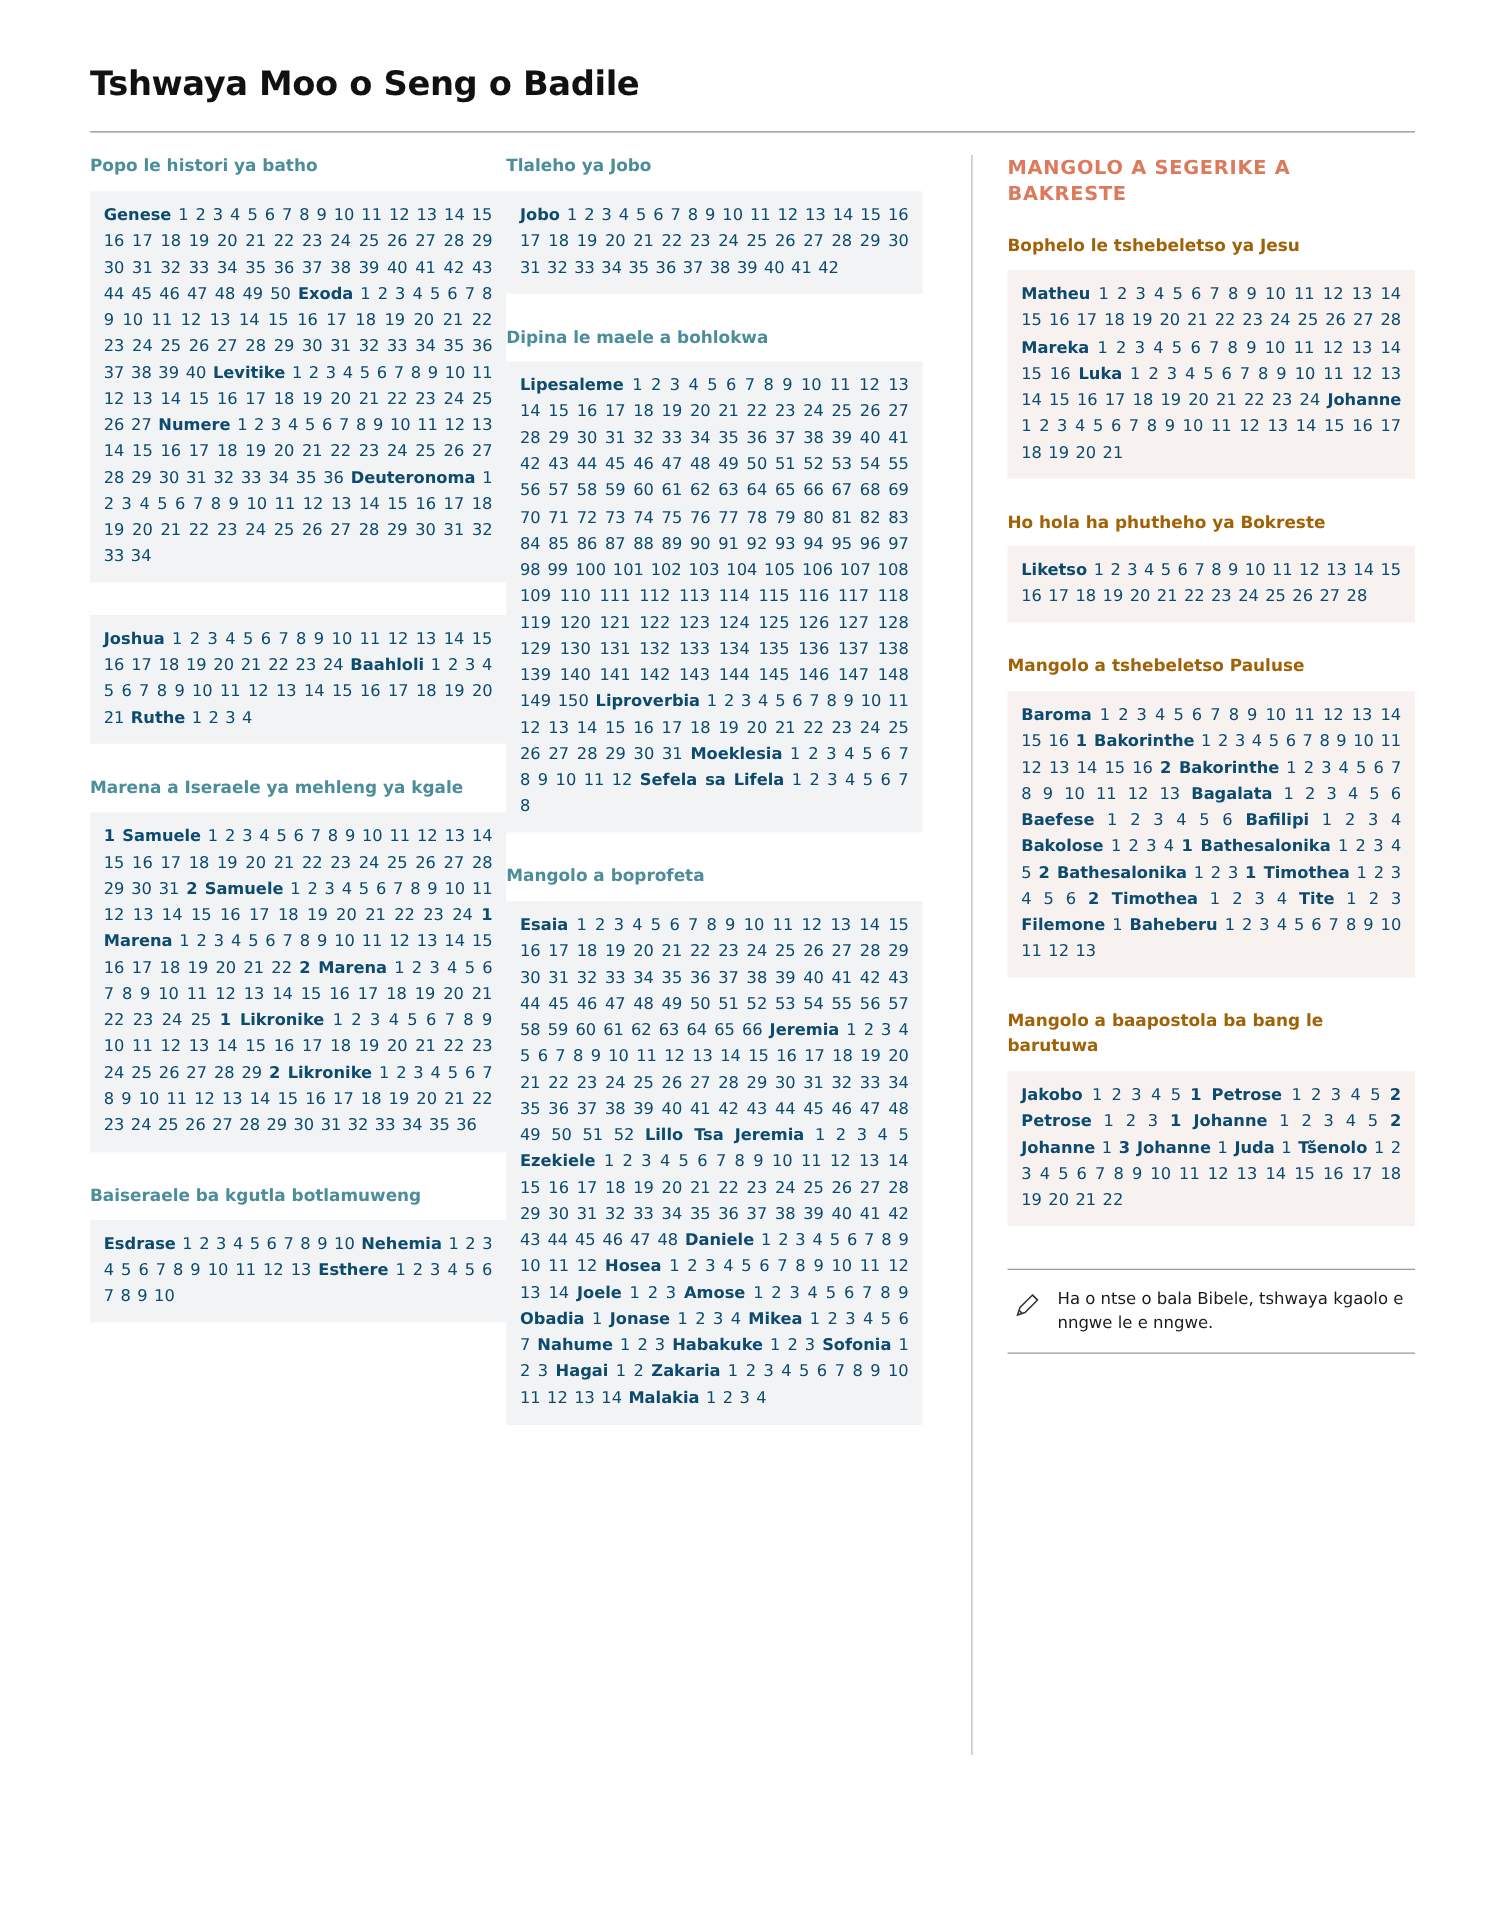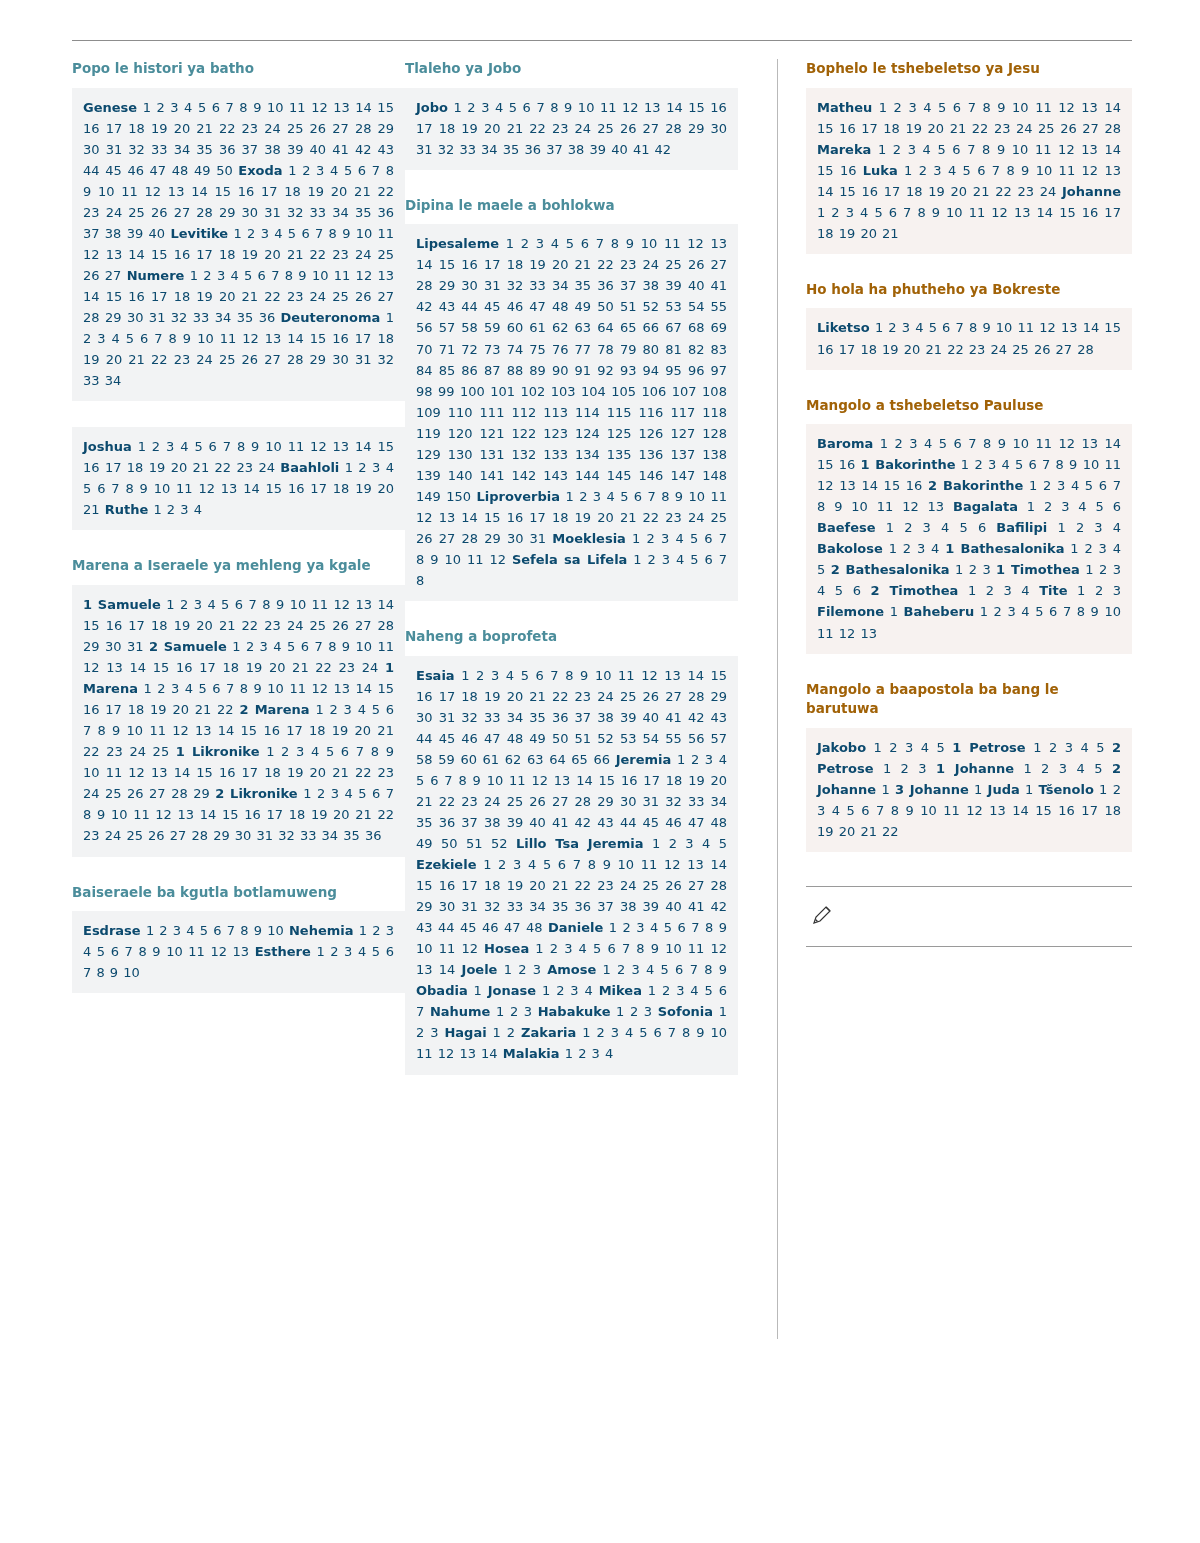--- a/index.html
+++ b/index.html
@@ -103,20 +103,21 @@
     line-height: 1.45;
     color: #1a1a1a;
   }
   .note-icon { flex: 0 0 26px; padding-top: 2px; }
 </style>
 </head>
 <body>
 
 <div class="page">
 
+  <h1 class="page-title">Tshwaya Moo o Seng o Badile</h1>
   <hr class="title-rule">
 
   <div class="columns">
 
     <div class="left-half">
       <div class="subcols">
         <div class="subcol" id="heb-col-1">
             <div class="group">
               <div class="group-title hebrew">Popo le histori ya batho</div>
               <div class="box "><span class="bkw">Genese</span> <span class="nums">1</span> <span class="nums">2</span> <span class="nums">3</span> <span class="nums">4</span> <span class="nums">5</span> <span class="nums">6</span> <span class="nums">7</span> <span class="nums">8</span> <span class="nums">9</span> <span class="nums">10</span> <span class="nums">11</span> <span class="nums">12</span> <span class="nums">13</span> <span class="nums">14</span> <span class="nums">15</span> <span class="nums">16</span> <span class="nums">17</span> <span class="nums">18</span> <span class="nums">19</span> <span class="nums">20</span> <span class="nums">21</span> <span class="nums">22</span> <span class="nums">23</span> <span class="nums">24</span> <span class="nums">25</span> <span class="nums">26</span> <span class="nums">27</span> <span class="nums">28</span> <span class="nums">29</span> <span class="nums">30</span> <span class="nums">31</span> <span class="nums">32</span> <span class="nums">33</span> <span class="nums">34</span> <span class="nums">35</span> <span class="nums">36</span> <span class="nums">37</span> <span class="nums">38</span> <span class="nums">39</span> <span class="nums">40</span> <span class="nums">41</span> <span class="nums">42</span> <span class="nums">43</span> <span class="nums">44</span> <span class="nums">45</span> <span class="nums">46</span> <span class="nums">47</span> <span class="nums">48</span> <span class="nums">49</span> <span class="nums">50</span>  <span class="bkw">Exoda</span> <span class="nums">1</span> <span class="nums">2</span> <span class="nums">3</span> <span class="nums">4</span> <span class="nums">5</span> <span class="nums">6</span> <span class="nums">7</span> <span class="nums">8</span> <span class="nums">9</span> <span class="nums">10</span> <span class="nums">11</span> <span class="nums">12</span> <span class="nums">13</span> <span class="nums">14</span> <span class="nums">15</span> <span class="nums">16</span> <span class="nums">17</span> <span class="nums">18</span> <span class="nums">19</span> <span class="nums">20</span> <span class="nums">21</span> <span class="nums">22</span> <span class="nums">23</span> <span class="nums">24</span> <span class="nums">25</span> <span class="nums">26</span> <span class="nums">27</span> <span class="nums">28</span> <span class="nums">29</span> <span class="nums">30</span> <span class="nums">31</span> <span class="nums">32</span> <span class="nums">33</span> <span class="nums">34</span> <span class="nums">35</span> <span class="nums">36</span> <span class="nums">37</span> <span class="nums">38</span> <span class="nums">39</span> <span class="nums">40</span>  <span class="bkw">Levitike</span> <span class="nums">1</span> <span class="nums">2</span> <span class="nums">3</span> <span class="nums">4</span> <span class="nums">5</span> <span class="nums">6</span> <span class="nums">7</span> <span class="nums">8</span> <span class="nums">9</span> <span class="nums">10</span> <span class="nums">11</span> <span class="nums">12</span> <span class="nums">13</span> <span class="nums">14</span> <span class="nums">15</span> <span class="nums">16</span> <span class="nums">17</span> <span class="nums">18</span> <span class="nums">19</span> <span class="nums">20</span> <span class="nums">21</span> <span class="nums">22</span> <span class="nums">23</span> <span class="nums">24</span> <span class="nums">25</span> <span class="nums">26</span> <span class="nums">27</span>  <span class="bkw">Numere</span> <span class="nums">1</span> <span class="nums">2</span> <span class="nums">3</span> <span class="nums">4</span> <span class="nums">5</span> <span class="nums">6</span> <span class="nums">7</span> <span class="nums">8</span> <span class="nums">9</span> <span class="nums">10</span> <span class="nums">11</span> <span class="nums">12</span> <span class="nums">13</span> <span class="nums">14</span> <span class="nums">15</span> <span class="nums">16</span> <span class="nums">17</span> <span class="nums">18</span> <span class="nums">19</span> <span class="nums">20</span> <span class="nums">21</span> <span class="nums">22</span> <span class="nums">23</span> <span class="nums">24</span> <span class="nums">25</span> <span class="nums">26</span> <span class="nums">27</span> <span class="nums">28</span> <span class="nums">29</span> <span class="nums">30</span> <span class="nums">31</span> <span class="nums">32</span> <span class="nums">33</span> <span class="nums">34</span> <span class="nums">35</span> <span class="nums">36</span>  <span class="bkw">Deuteronoma</span> <span class="nums">1</span> <span class="nums">2</span> <span class="nums">3</span> <span class="nums">4</span> <span class="nums">5</span> <span class="nums">6</span> <span class="nums">7</span> <span class="nums">8</span> <span class="nums">9</span> <span class="nums">10</span> <span class="nums">11</span> <span class="nums">12</span> <span class="nums">13</span> <span class="nums">14</span> <span class="nums">15</span> <span class="nums">16</span> <span class="nums">17</span> <span class="nums">18</span> <span class="nums">19</span> <span class="nums">20</span> <span class="nums">21</span> <span class="nums">22</span> <span class="nums">23</span> <span class="nums">24</span> <span class="nums">25</span> <span class="nums">26</span> <span class="nums">27</span> <span class="nums">28</span> <span class="nums">29</span> <span class="nums">30</span> <span class="nums">31</span> <span class="nums">32</span> <span class="nums">33</span> <span class="nums">34</span> </div>
@@ -136,30 +137,31 @@
         <div class="subcol" id="heb-col-2">
             <div class="group">
               <div class="group-title hebrew">Tlaleho ya Jobo</div>
               <div class="box "><span class="bkw">Jobo</span> <span class="nums">1</span> <span class="nums">2</span> <span class="nums">3</span> <span class="nums">4</span> <span class="nums">5</span> <span class="nums">6</span> <span class="nums">7</span> <span class="nums">8</span> <span class="nums">9</span> <span class="nums">10</span> <span class="nums">11</span> <span class="nums">12</span> <span class="nums">13</span> <span class="nums">14</span> <span class="nums">15</span> <span class="nums">16</span> <span class="nums">17</span> <span class="nums">18</span> <span class="nums">19</span> <span class="nums">20</span> <span class="nums">21</span> <span class="nums">22</span> <span class="nums">23</span> <span class="nums">24</span> <span class="nums">25</span> <span class="nums">26</span> <span class="nums">27</span> <span class="nums">28</span> <span class="nums">29</span> <span class="nums">30</span> <span class="nums">31</span> <span class="nums">32</span> <span class="nums">33</span> <span class="nums">34</span> <span class="nums">35</span> <span class="nums">36</span> <span class="nums">37</span> <span class="nums">38</span> <span class="nums">39</span> <span class="nums">40</span> <span class="nums">41</span> <span class="nums">42</span> </div>
             </div>
             <div class="group">
               <div class="group-title hebrew">Dipina le maele a bohlokwa</div>
               <div class="box "><span class="bkw">Lipesaleme</span> <span class="nums">1</span> <span class="nums">2</span> <span class="nums">3</span> <span class="nums">4</span> <span class="nums">5</span> <span class="nums">6</span> <span class="nums">7</span> <span class="nums">8</span> <span class="nums">9</span> <span class="nums">10</span> <span class="nums">11</span> <span class="nums">12</span> <span class="nums">13</span> <span class="nums">14</span> <span class="nums">15</span> <span class="nums">16</span> <span class="nums">17</span> <span class="nums">18</span> <span class="nums">19</span> <span class="nums">20</span> <span class="nums">21</span> <span class="nums">22</span> <span class="nums">23</span> <span class="nums">24</span> <span class="nums">25</span> <span class="nums">26</span> <span class="nums">27</span> <span class="nums">28</span> <span class="nums">29</span> <span class="nums">30</span> <span class="nums">31</span> <span class="nums">32</span> <span class="nums">33</span> <span class="nums">34</span> <span class="nums">35</span> <span class="nums">36</span> <span class="nums">37</span> <span class="nums">38</span> <span class="nums">39</span> <span class="nums">40</span> <span class="nums">41</span> <span class="nums">42</span> <span class="nums">43</span> <span class="nums">44</span> <span class="nums">45</span> <span class="nums">46</span> <span class="nums">47</span> <span class="nums">48</span> <span class="nums">49</span> <span class="nums">50</span> <span class="nums">51</span> <span class="nums">52</span> <span class="nums">53</span> <span class="nums">54</span> <span class="nums">55</span> <span class="nums">56</span> <span class="nums">57</span> <span class="nums">58</span> <span class="nums">59</span> <span class="nums">60</span> <span class="nums">61</span> <span class="nums">62</span> <span class="nums">63</span> <span class="nums">64</span> <span class="nums">65</span> <span class="nums">66</span> <span class="nums">67</span> <span class="nums">68</span> <span class="nums">69</span> <span class="nums">70</span> <span class="nums">71</span> <span class="nums">72</span> <span class="nums">73</span> <span class="nums">74</span> <span class="nums">75</span> <span class="nums">76</span> <span class="nums">77</span> <span class="nums">78</span> <span class="nums">79</span> <span class="nums">80</span> <span class="nums">81</span> <span class="nums">82</span> <span class="nums">83</span> <span class="nums">84</span> <span class="nums">85</span> <span class="nums">86</span> <span class="nums">87</span> <span class="nums">88</span> <span class="nums">89</span> <span class="nums">90</span> <span class="nums">91</span> <span class="nums">92</span> <span class="nums">93</span> <span class="nums">94</span> <span class="nums">95</span> <span class="nums">96</span> <span class="nums">97</span> <span class="nums">98</span> <span class="nums">99</span> <span class="nums">100</span> <span class="nums">101</span> <span class="nums">102</span> <span class="nums">103</span> <span class="nums">104</span> <span class="nums">105</span> <span class="nums">106</span> <span class="nums">107</span> <span class="nums">108</span> <span class="nums">109</span> <span class="nums">110</span> <span class="nums">111</span> <span class="nums">112</span> <span class="nums">113</span> <span class="nums">114</span> <span class="nums">115</span> <span class="nums">116</span> <span class="nums">117</span> <span class="nums">118</span> <span class="nums">119</span> <span class="nums">120</span> <span class="nums">121</span> <span class="nums">122</span> <span class="nums">123</span> <span class="nums">124</span> <span class="nums">125</span> <span class="nums">126</span> <span class="nums">127</span> <span class="nums">128</span> <span class="nums">129</span> <span class="nums">130</span> <span class="nums">131</span> <span class="nums">132</span> <span class="nums">133</span> <span class="nums">134</span> <span class="nums">135</span> <span class="nums">136</span> <span class="nums">137</span> <span class="nums">138</span> <span class="nums">139</span> <span class="nums">140</span> <span class="nums">141</span> <span class="nums">142</span> <span class="nums">143</span> <span class="nums">144</span> <span class="nums">145</span> <span class="nums">146</span> <span class="nums">147</span> <span class="nums">148</span> <span class="nums">149</span> <span class="nums">150</span>  <span class="bkw">Liproverbia</span> <span class="nums">1</span> <span class="nums">2</span> <span class="nums">3</span> <span class="nums">4</span> <span class="nums">5</span> <span class="nums">6</span> <span class="nums">7</span> <span class="nums">8</span> <span class="nums">9</span> <span class="nums">10</span> <span class="nums">11</span> <span class="nums">12</span> <span class="nums">13</span> <span class="nums">14</span> <span class="nums">15</span> <span class="nums">16</span> <span class="nums">17</span> <span class="nums">18</span> <span class="nums">19</span> <span class="nums">20</span> <span class="nums">21</span> <span class="nums">22</span> <span class="nums">23</span> <span class="nums">24</span> <span class="nums">25</span> <span class="nums">26</span> <span class="nums">27</span> <span class="nums">28</span> <span class="nums">29</span> <span class="nums">30</span> <span class="nums">31</span>  <span class="bkw">Moeklesia</span> <span class="nums">1</span> <span class="nums">2</span> <span class="nums">3</span> <span class="nums">4</span> <span class="nums">5</span> <span class="nums">6</span> <span class="nums">7</span> <span class="nums">8</span> <span class="nums">9</span> <span class="nums">10</span> <span class="nums">11</span> <span class="nums">12</span>  <span class="bkw">Sefela sa Lifela</span> <span class="nums">1</span> <span class="nums">2</span> <span class="nums">3</span> <span class="nums">4</span> <span class="nums">5</span> <span class="nums">6</span> <span class="nums">7</span> <span class="nums">8</span> </div>
             </div>
             <div class="group">
-              <div class="group-title hebrew">Naheng a boprofeta</div>
+              <div class="group-title hebrew">Mangolo a boprofeta</div>
               <div class="box "><span class="bkw">Esaia</span> <span class="nums">1</span> <span class="nums">2</span> <span class="nums">3</span> <span class="nums">4</span> <span class="nums">5</span> <span class="nums">6</span> <span class="nums">7</span> <span class="nums">8</span> <span class="nums">9</span> <span class="nums">10</span> <span class="nums">11</span> <span class="nums">12</span> <span class="nums">13</span> <span class="nums">14</span> <span class="nums">15</span> <span class="nums">16</span> <span class="nums">17</span> <span class="nums">18</span> <span class="nums">19</span> <span class="nums">20</span> <span class="nums">21</span> <span class="nums">22</span> <span class="nums">23</span> <span class="nums">24</span> <span class="nums">25</span> <span class="nums">26</span> <span class="nums">27</span> <span class="nums">28</span> <span class="nums">29</span> <span class="nums">30</span> <span class="nums">31</span> <span class="nums">32</span> <span class="nums">33</span> <span class="nums">34</span> <span class="nums">35</span> <span class="nums">36</span> <span class="nums">37</span> <span class="nums">38</span> <span class="nums">39</span> <span class="nums">40</span> <span class="nums">41</span> <span class="nums">42</span> <span class="nums">43</span> <span class="nums">44</span> <span class="nums">45</span> <span class="nums">46</span> <span class="nums">47</span> <span class="nums">48</span> <span class="nums">49</span> <span class="nums">50</span> <span class="nums">51</span> <span class="nums">52</span> <span class="nums">53</span> <span class="nums">54</span> <span class="nums">55</span> <span class="nums">56</span> <span class="nums">57</span> <span class="nums">58</span> <span class="nums">59</span> <span class="nums">60</span> <span class="nums">61</span> <span class="nums">62</span> <span class="nums">63</span> <span class="nums">64</span> <span class="nums">65</span> <span class="nums">66</span>  <span class="bkw">Jeremia</span> <span class="nums">1</span> <span class="nums">2</span> <span class="nums">3</span> <span class="nums">4</span> <span class="nums">5</span> <span class="nums">6</span> <span class="nums">7</span> <span class="nums">8</span> <span class="nums">9</span> <span class="nums">10</span> <span class="nums">11</span> <span class="nums">12</span> <span class="nums">13</span> <span class="nums">14</span> <span class="nums">15</span> <span class="nums">16</span> <span class="nums">17</span> <span class="nums">18</span> <span class="nums">19</span> <span class="nums">20</span> <span class="nums">21</span> <span class="nums">22</span> <span class="nums">23</span> <span class="nums">24</span> <span class="nums">25</span> <span class="nums">26</span> <span class="nums">27</span> <span class="nums">28</span> <span class="nums">29</span> <span class="nums">30</span> <span class="nums">31</span> <span class="nums">32</span> <span class="nums">33</span> <span class="nums">34</span> <span class="nums">35</span> <span class="nums">36</span> <span class="nums">37</span> <span class="nums">38</span> <span class="nums">39</span> <span class="nums">40</span> <span class="nums">41</span> <span class="nums">42</span> <span class="nums">43</span> <span class="nums">44</span> <span class="nums">45</span> <span class="nums">46</span> <span class="nums">47</span> <span class="nums">48</span> <span class="nums">49</span> <span class="nums">50</span> <span class="nums">51</span> <span class="nums">52</span>  <span class="bkw">Lillo Tsa Jeremia</span> <span class="nums">1</span> <span class="nums">2</span> <span class="nums">3</span> <span class="nums">4</span> <span class="nums">5</span>  <span class="bkw">Ezekiele</span> <span class="nums">1</span> <span class="nums">2</span> <span class="nums">3</span> <span class="nums">4</span> <span class="nums">5</span> <span class="nums">6</span> <span class="nums">7</span> <span class="nums">8</span> <span class="nums">9</span> <span class="nums">10</span> <span class="nums">11</span> <span class="nums">12</span> <span class="nums">13</span> <span class="nums">14</span> <span class="nums">15</span> <span class="nums">16</span> <span class="nums">17</span> <span class="nums">18</span> <span class="nums">19</span> <span class="nums">20</span> <span class="nums">21</span> <span class="nums">22</span> <span class="nums">23</span> <span class="nums">24</span> <span class="nums">25</span> <span class="nums">26</span> <span class="nums">27</span> <span class="nums">28</span> <span class="nums">29</span> <span class="nums">30</span> <span class="nums">31</span> <span class="nums">32</span> <span class="nums">33</span> <span class="nums">34</span> <span class="nums">35</span> <span class="nums">36</span> <span class="nums">37</span> <span class="nums">38</span> <span class="nums">39</span> <span class="nums">40</span> <span class="nums">41</span> <span class="nums">42</span> <span class="nums">43</span> <span class="nums">44</span> <span class="nums">45</span> <span class="nums">46</span> <span class="nums">47</span> <span class="nums">48</span>  <span class="bkw">Daniele</span> <span class="nums">1</span> <span class="nums">2</span> <span class="nums">3</span> <span class="nums">4</span> <span class="nums">5</span> <span class="nums">6</span> <span class="nums">7</span> <span class="nums">8</span> <span class="nums">9</span> <span class="nums">10</span> <span class="nums">11</span> <span class="nums">12</span>  <span class="bkw">Hosea</span> <span class="nums">1</span> <span class="nums">2</span> <span class="nums">3</span> <span class="nums">4</span> <span class="nums">5</span> <span class="nums">6</span> <span class="nums">7</span> <span class="nums">8</span> <span class="nums">9</span> <span class="nums">10</span> <span class="nums">11</span> <span class="nums">12</span> <span class="nums">13</span> <span class="nums">14</span>  <span class="bkw">Joele</span> <span class="nums">1</span> <span class="nums">2</span> <span class="nums">3</span>  <span class="bkw">Amose</span> <span class="nums">1</span> <span class="nums">2</span> <span class="nums">3</span> <span class="nums">4</span> <span class="nums">5</span> <span class="nums">6</span> <span class="nums">7</span> <span class="nums">8</span> <span class="nums">9</span>  <span class="bkw">Obadia</span> <span class="nums">1</span>  <span class="bkw">Jonase</span> <span class="nums">1</span> <span class="nums">2</span> <span class="nums">3</span> <span class="nums">4</span>  <span class="bkw">Mikea</span> <span class="nums">1</span> <span class="nums">2</span> <span class="nums">3</span> <span class="nums">4</span> <span class="nums">5</span> <span class="nums">6</span> <span class="nums">7</span>  <span class="bkw">Nahume</span> <span class="nums">1</span> <span class="nums">2</span> <span class="nums">3</span>  <span class="bkw">Habakuke</span> <span class="nums">1</span> <span class="nums">2</span> <span class="nums">3</span>  <span class="bkw">Sofonia</span> <span class="nums">1</span> <span class="nums">2</span> <span class="nums">3</span>  <span class="bkw">Hagai</span> <span class="nums">1</span> <span class="nums">2</span>  <span class="bkw">Zakaria</span> <span class="nums">1</span> <span class="nums">2</span> <span class="nums">3</span> <span class="nums">4</span> <span class="nums">5</span> <span class="nums">6</span> <span class="nums">7</span> <span class="nums">8</span> <span class="nums">9</span> <span class="nums">10</span> <span class="nums">11</span> <span class="nums">12</span> <span class="nums">13</span> <span class="nums">14</span>  <span class="bkw">Malakia</span> <span class="nums">1</span> <span class="nums">2</span> <span class="nums">3</span> <span class="nums">4</span> </div>
             </div>
           </div>
       </div>
     </div>
 
     <div class="divider"></div>
 
     <div class="right-half">
+      <div class="section-head greek">MANGOLO A SEGERIKE A BAKRESTE</div>
       <div id="greek-col">
           <div class="group">
             <div class="group-title greek">Bophelo le tshebeletso ya Jesu</div>
             <div class="box greek-box"><span class="bkw">Matheu</span> <span class="nums">1</span> <span class="nums">2</span> <span class="nums">3</span> <span class="nums">4</span> <span class="nums">5</span> <span class="nums">6</span> <span class="nums">7</span> <span class="nums">8</span> <span class="nums">9</span> <span class="nums">10</span> <span class="nums">11</span> <span class="nums">12</span> <span class="nums">13</span> <span class="nums">14</span> <span class="nums">15</span> <span class="nums">16</span> <span class="nums">17</span> <span class="nums">18</span> <span class="nums">19</span> <span class="nums">20</span> <span class="nums">21</span> <span class="nums">22</span> <span class="nums">23</span> <span class="nums">24</span> <span class="nums">25</span> <span class="nums">26</span> <span class="nums">27</span> <span class="nums">28</span>  <span class="bkw">Mareka</span> <span class="nums">1</span> <span class="nums">2</span> <span class="nums">3</span> <span class="nums">4</span> <span class="nums">5</span> <span class="nums">6</span> <span class="nums">7</span> <span class="nums">8</span> <span class="nums">9</span> <span class="nums">10</span> <span class="nums">11</span> <span class="nums">12</span> <span class="nums">13</span> <span class="nums">14</span> <span class="nums">15</span> <span class="nums">16</span>  <span class="bkw">Luka</span> <span class="nums">1</span> <span class="nums">2</span> <span class="nums">3</span> <span class="nums">4</span> <span class="nums">5</span> <span class="nums">6</span> <span class="nums">7</span> <span class="nums">8</span> <span class="nums">9</span> <span class="nums">10</span> <span class="nums">11</span> <span class="nums">12</span> <span class="nums">13</span> <span class="nums">14</span> <span class="nums">15</span> <span class="nums">16</span> <span class="nums">17</span> <span class="nums">18</span> <span class="nums">19</span> <span class="nums">20</span> <span class="nums">21</span> <span class="nums">22</span> <span class="nums">23</span> <span class="nums">24</span>  <span class="bkw">Johanne</span> <span class="nums">1</span> <span class="nums">2</span> <span class="nums">3</span> <span class="nums">4</span> <span class="nums">5</span> <span class="nums">6</span> <span class="nums">7</span> <span class="nums">8</span> <span class="nums">9</span> <span class="nums">10</span> <span class="nums">11</span> <span class="nums">12</span> <span class="nums">13</span> <span class="nums">14</span> <span class="nums">15</span> <span class="nums">16</span> <span class="nums">17</span> <span class="nums">18</span> <span class="nums">19</span> <span class="nums">20</span> <span class="nums">21</span> </div>
           </div>
           <div class="group">
             <div class="group-title greek">Ho hola ha phutheho ya Bokreste</div>
             <div class="box greek-box"><span class="bkw">Liketso</span> <span class="nums">1</span> <span class="nums">2</span> <span class="nums">3</span> <span class="nums">4</span> <span class="nums">5</span> <span class="nums">6</span> <span class="nums">7</span> <span class="nums">8</span> <span class="nums">9</span> <span class="nums">10</span> <span class="nums">11</span> <span class="nums">12</span> <span class="nums">13</span> <span class="nums">14</span> <span class="nums">15</span> <span class="nums">16</span> <span class="nums">17</span> <span class="nums">18</span> <span class="nums">19</span> <span class="nums">20</span> <span class="nums">21</span> <span class="nums">22</span> <span class="nums">23</span> <span class="nums">24</span> <span class="nums">25</span> <span class="nums">26</span> <span class="nums">27</span> <span class="nums">28</span> </div>
           </div>
           <div class="group">
@@ -173,17 +175,18 @@
         </div>
 
       <div class="note">
         <span class="note-icon">
           <svg width="24" height="24" viewBox="0 0 24 24" aria-hidden="true">
             <path d="M4 20 L6 14 L16 4 L20 8 L10 18 Z" fill="none" stroke="#333" stroke-width="1.2"></path>
             <path d="M16 4 L20 8" stroke="#333" stroke-width="1.2"></path>
             <path d="M5.5 16.5 L7.5 18.5" stroke="#333" stroke-width="1.2"></path>
           </svg>
         </span>
+        <span>Ha o ntse o bala Bibele, tshwaya kgaolo e nngwe le e nngwe.</span>
       </div>
     </div>
 
   </div>
 </div>
 
 </body></html>

